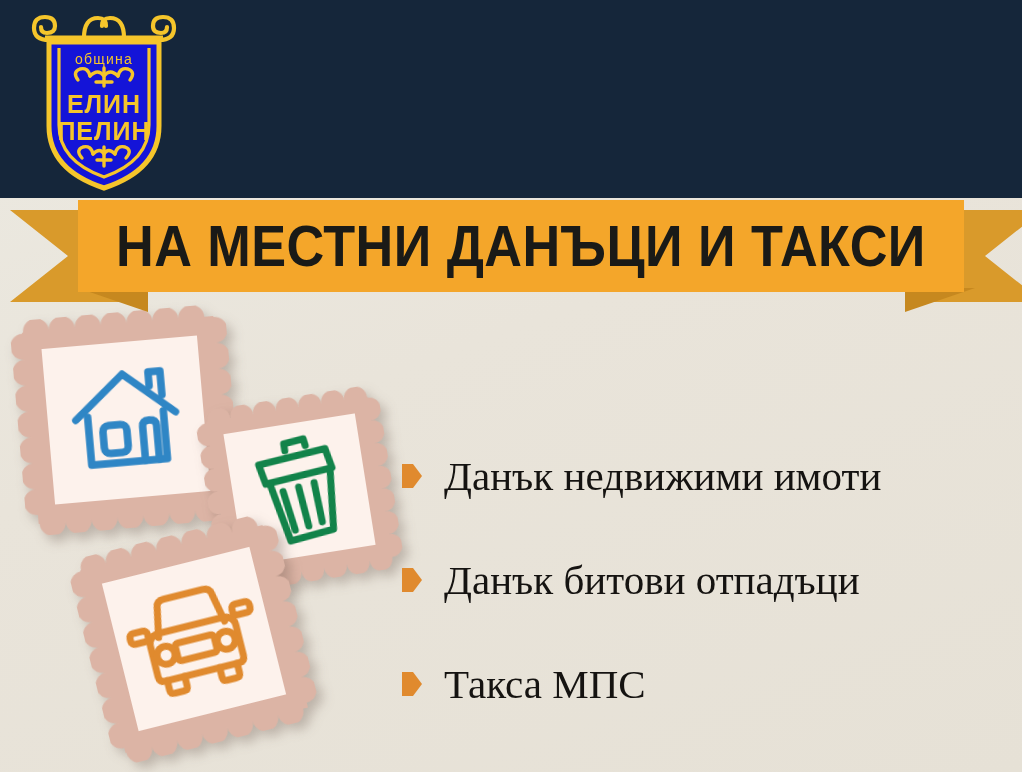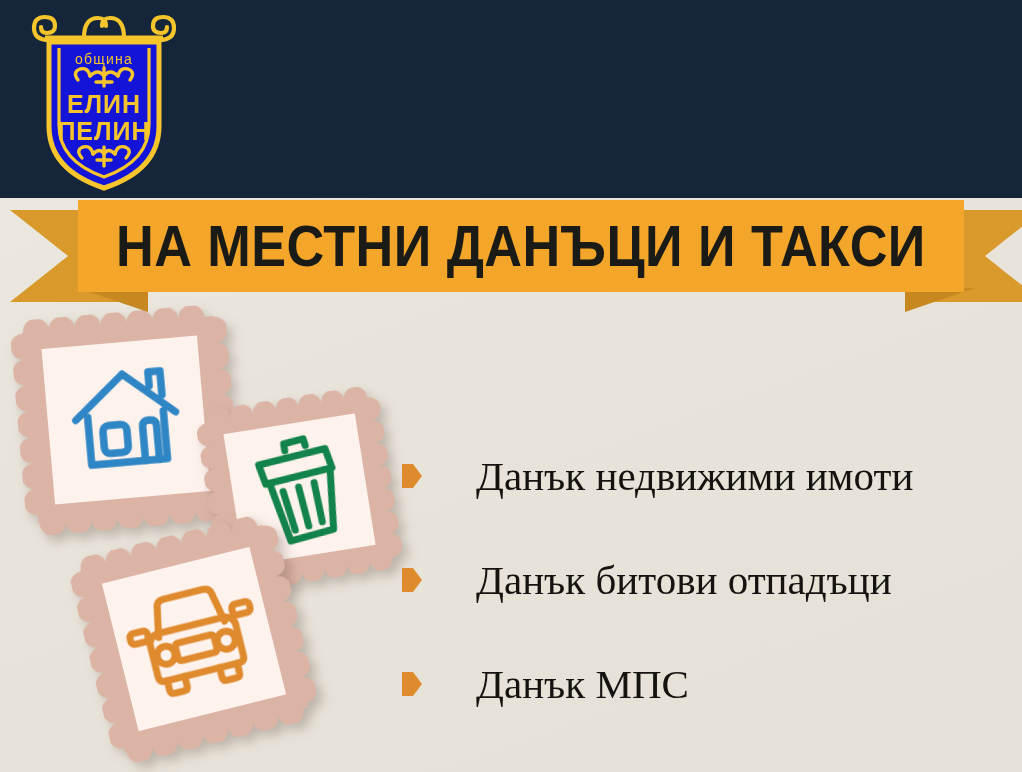--- a/index.html
+++ b/index.html
@@ -139,21 +139,20 @@
     margin-right: 22px;
     background: #e08a2e;
     clip-path: polygon(0 0, 11px 0, 20px 12px, 11px 24px, 0 24px);
   }
   .bullet-text {
     color: #151311;
     font-family: "Liberation Serif", "DejaVu Serif", serif;
     font-size: 41px;
     line-height: 46px;
     white-space: nowrap;
-    margin-left: 32px;
   }
 </style>
 </head>
 <body>
 
 <div id="poster">
 
   <div class="header">
 
     <div class="emblem">
@@ -374,18 +373,18 @@
       <span class="bullet-text">Данък недвижими имоти</span>
     </div>
 
     <div class="bullet-row">
       <span class="bullet-marker"></span>
       <span class="bullet-text">Данък битови отпадъци</span>
     </div>
 
     <div class="bullet-row">
       <span class="bullet-marker"></span>
-      <span class="bullet-text">Данък МПС</span>
+      <span class="bullet-text">Такса МПС</span>
     </div>
 
   </div>
 
 </div>
 
 </body></html>

